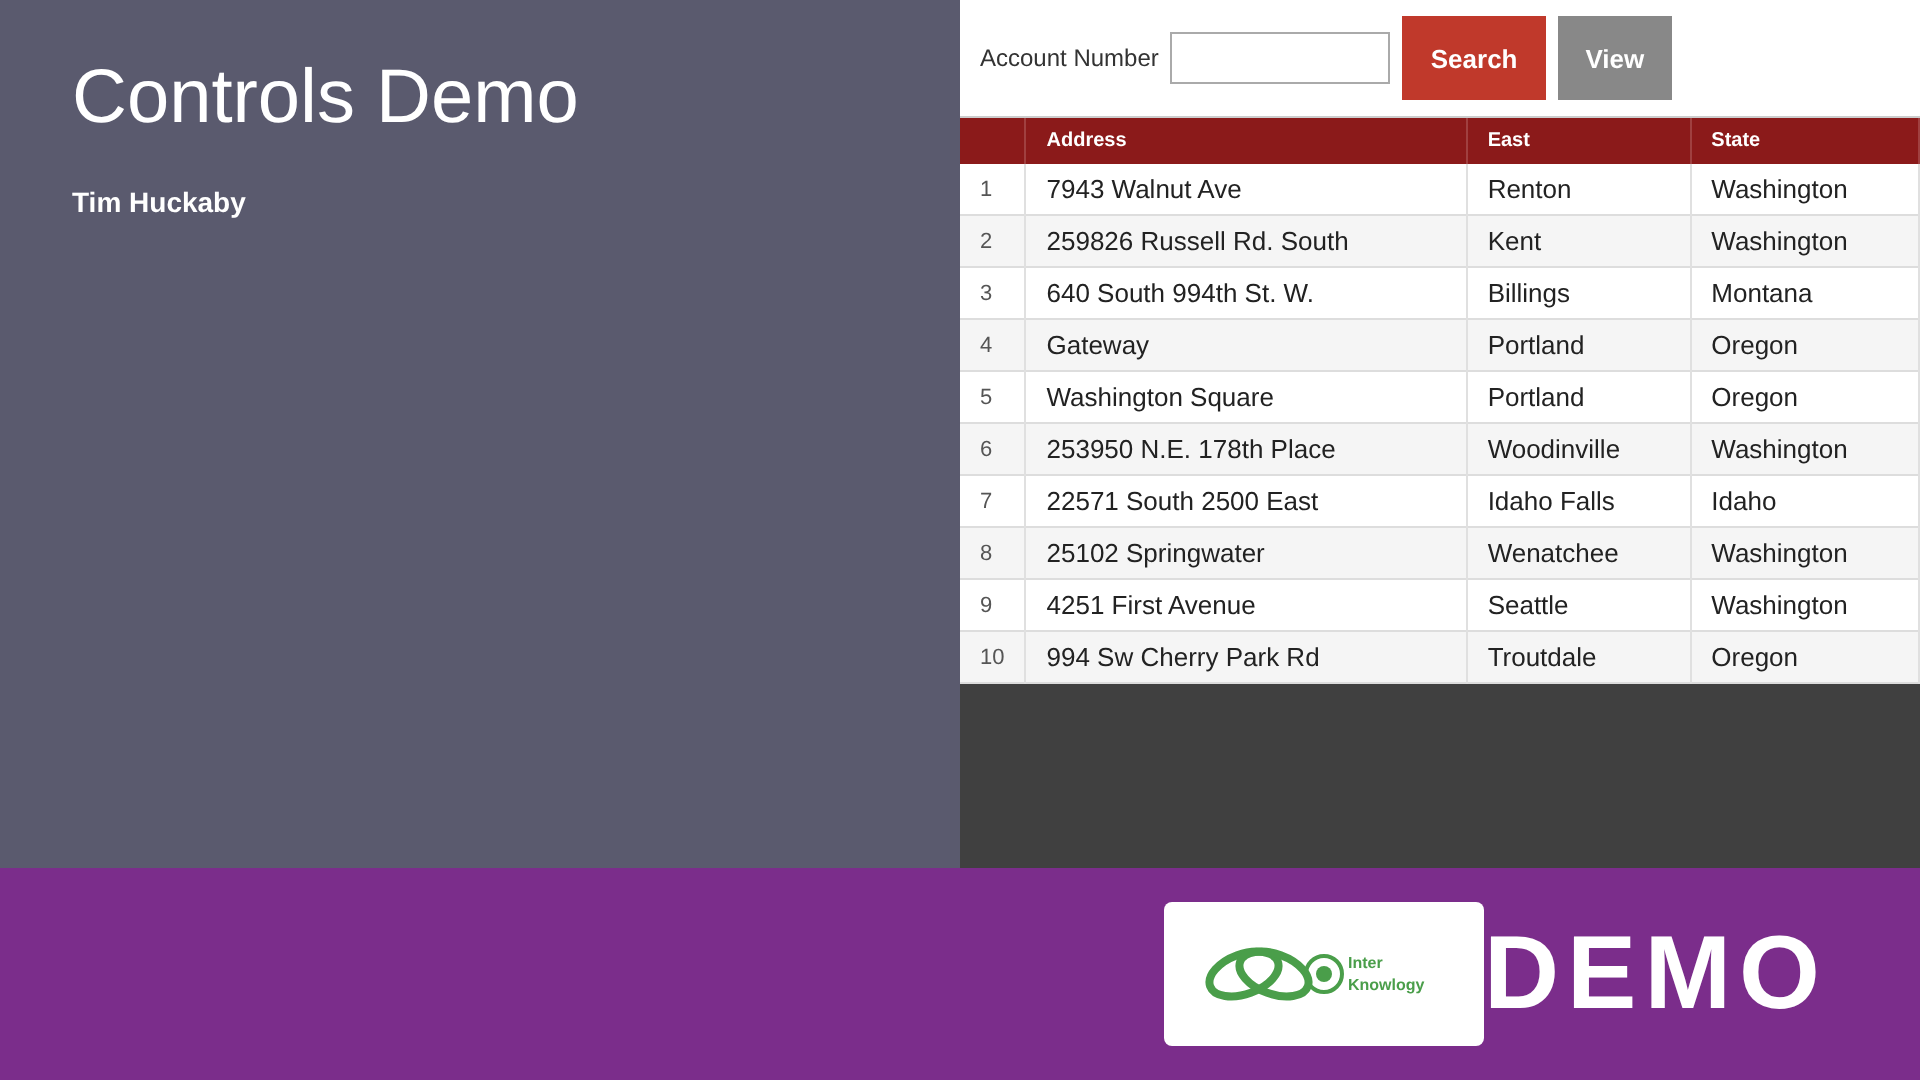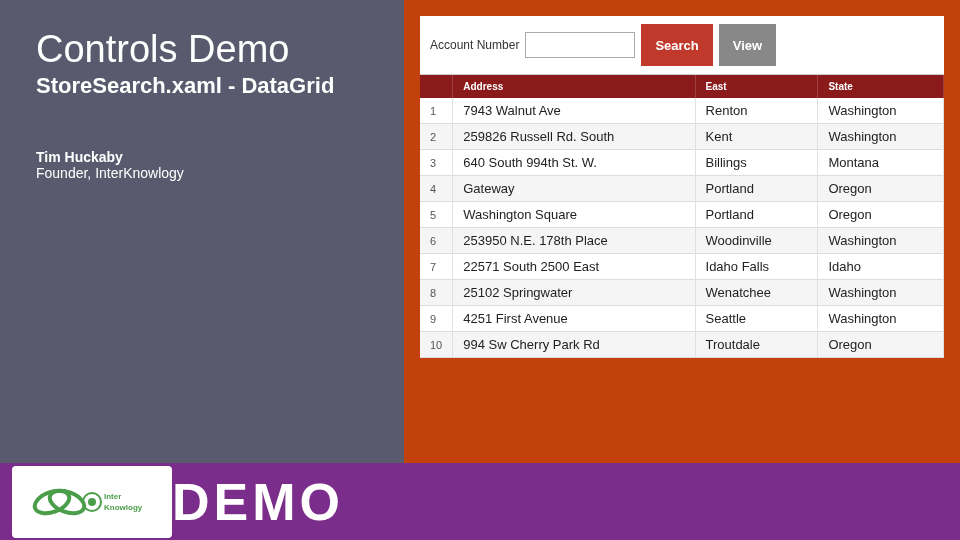--- a/index.html
+++ b/index.html
@@ -14,21 +14,21 @@
     }
 
     .main-content {
       display: flex;
       flex: 1;
       height: 430px;
     }
 
     
     .left-panel {
-      width: 404px;
+      width: 480px;
       background: #5a5a6e;
       padding: 28px 36px;
       display: flex;
       flex-direction: column;
       justify-content: flex-start;
       position: relative;
     }
 
     .title-large {
       font-size: 38px;
@@ -57,24 +57,24 @@
 
     .author-role {
       font-size: 14px;
       color: #ffffff;
       font-weight: 400;
     }
 
     
     .right-panel {
       flex: 1;
-      background: #c2410c;
+      background: #404040;
       display: flex;
       flex-direction: column;
-      padding: 16px;
+      padding: 0;
       overflow: hidden;
     }
 
     
     .grid-toolbar {
       display: flex;
       align-items: center;
       padding: 8px 10px;
       background: #ffffff;
       border-bottom: 1px solid #ccc;
@@ -158,26 +158,26 @@
     }
 
     .row-num {
       width: 30px;
       color: #555;
       font-size: 11px;
     }
 
     
     .bottom-bar {
-      height: 77px;
+      height: 106px;
       background: #7b2d8b;
       display: flex;
       align-items: center;
-      padding: 0 12px;
-      justify-content: flex-start;
+      padding: 0 46px;
+      justify-content: flex-end;
     }
 
     .logo-area {
       background: #fff;
       width: 160px;
       height: 72px;
       display: flex;
       align-items: center;
       justify-content: center;
       border-radius: 4px;
@@ -196,24 +196,22 @@
       letter-spacing: 4px;
     }
   </style>
 </head>
 <body>
 
 <div class="main-content">
 
   <div class="left-panel">
     <div class="title-large">Controls Demo</div>
-    <div class="title-sub">StoreSearch.xaml - DataGrid</div>
     <div class="author-block">
       <div class="author-name">Tim Huckaby</div>
-      <div class="author-role">Founder, InterKnowlogy</div>
     </div>
   </div>
 
   <div class="right-panel">
 
     <div class="grid-toolbar">
       <span class="toolbar-label">Account Number</span>
       <input class="toolbar-input" type="text" style="">
       <button class="toolbar-btn btn-search">Search</button>
       <button class="toolbar-btn btn-view">View</button>

